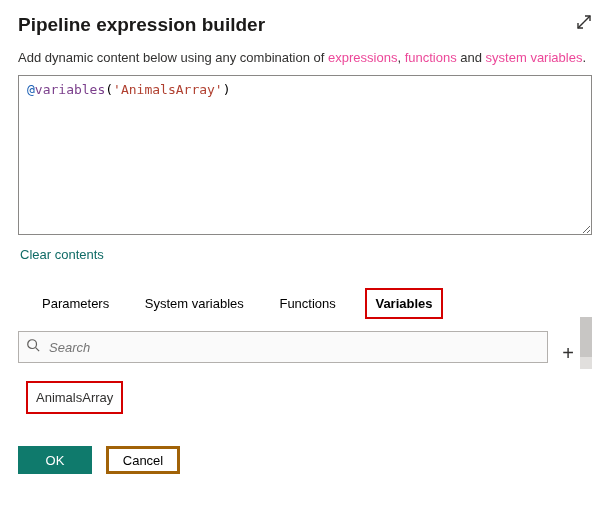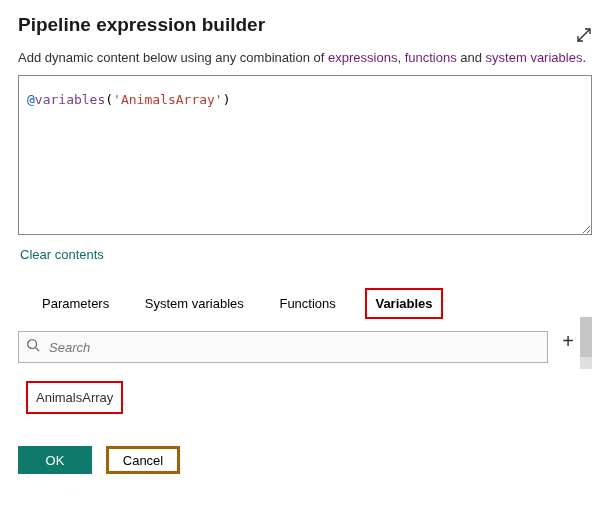--- a/index.html
+++ b/index.html
@@ -8,41 +8,41 @@
     padding: 14px 18px;
     font-family: "Segoe UI", Arial, sans-serif;
     font-size: 13px;
     color: #323130;
     width: 610px;
     background: #fff;
   }
   .header-row {
     display: flex;
     justify-content: space-between;
-    align-items: flex-end;
+    align-items: flex-start;
     gap: 11px;
   }
   .title {
     font-size: 19px;
     font-weight: 600;
     margin: 0 0 10px 0;
     color: #1b1a19;
   }
   .expand-icon svg { width: 16px; height: 16px; stroke: #323130; }
   .intro {
     margin: 4px 0 10px 0;
     color: #323130;
     font-size: 13px;
   }
-  .intro .link { color: #701a75; text-decoration: none; cursor: pointer; }
+  .intro .link { color: #ec4899; text-decoration: none; cursor: pointer; }
   .editor {
     width: 100%;
     height: 160px;
     border: 1px solid #8a8886;
-    padding: 16px 8px;
+    padding: 6px 8px;
     font-family: Consolas, monospace;
     font-size: 13px;
     resize: both;
     overflow: auto;
     background: #fff;
   }
   .tok-at { color: #1a5fb4; }
   .tok-fn { color: #7b3f8c; }
   .tok-paren { color: #000; }
   .tok-str { color: #b04030; }
@@ -70,21 +70,21 @@
     font-weight: 600;
     border-bottom: 3px solid #0f7a6c;
   }
   .tab.highlight {
     border: 2px solid #d40000;
     padding: 4px 8px;
   }
   .tab.active.highlight { border-bottom: 3px solid #0f7a6c; outline: 2px solid #d40000; border:none; padding:6px 8px;}
   .search-row {
     display: flex;
-    align-items: flex-start;
+    align-items: flex-end;
     margin-top: 14px;
     gap: 8px;
   }
   .search-wrap {
     flex: 1;
     position: relative;
   }
   .search-input {
     width: 100%;
     height: 32px;

